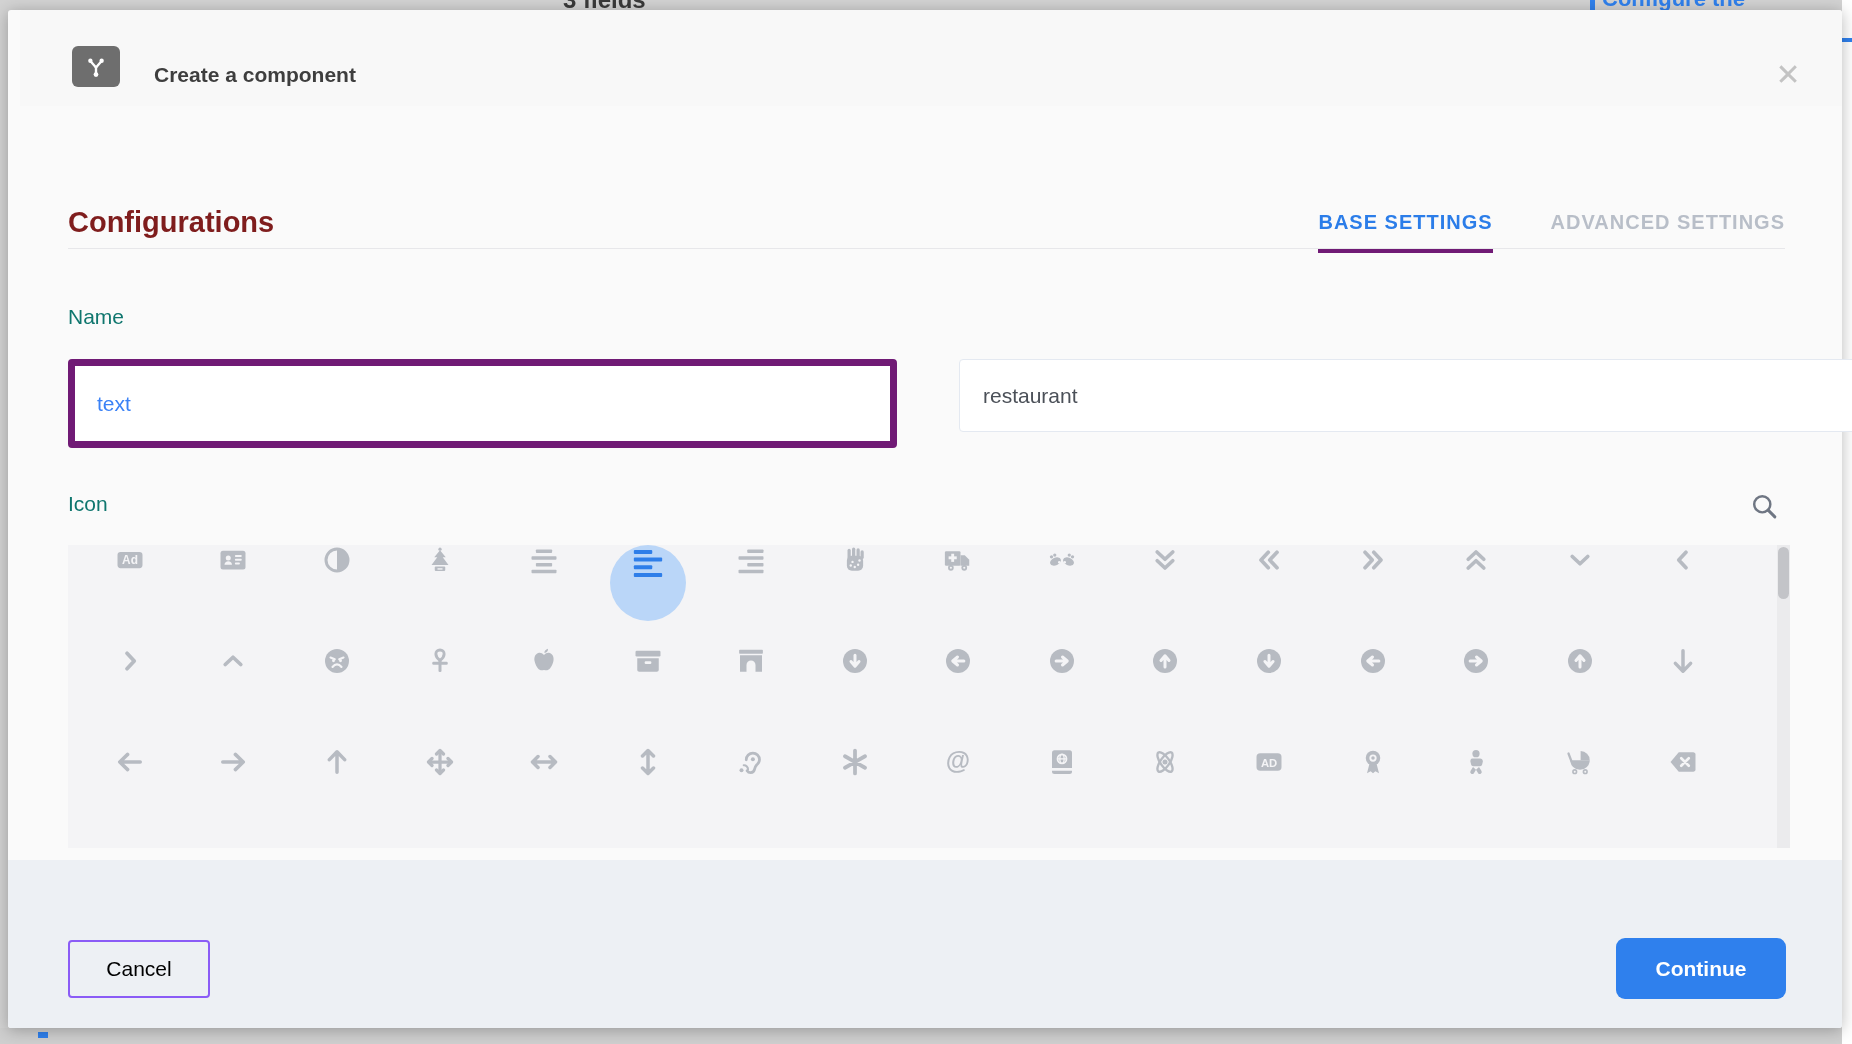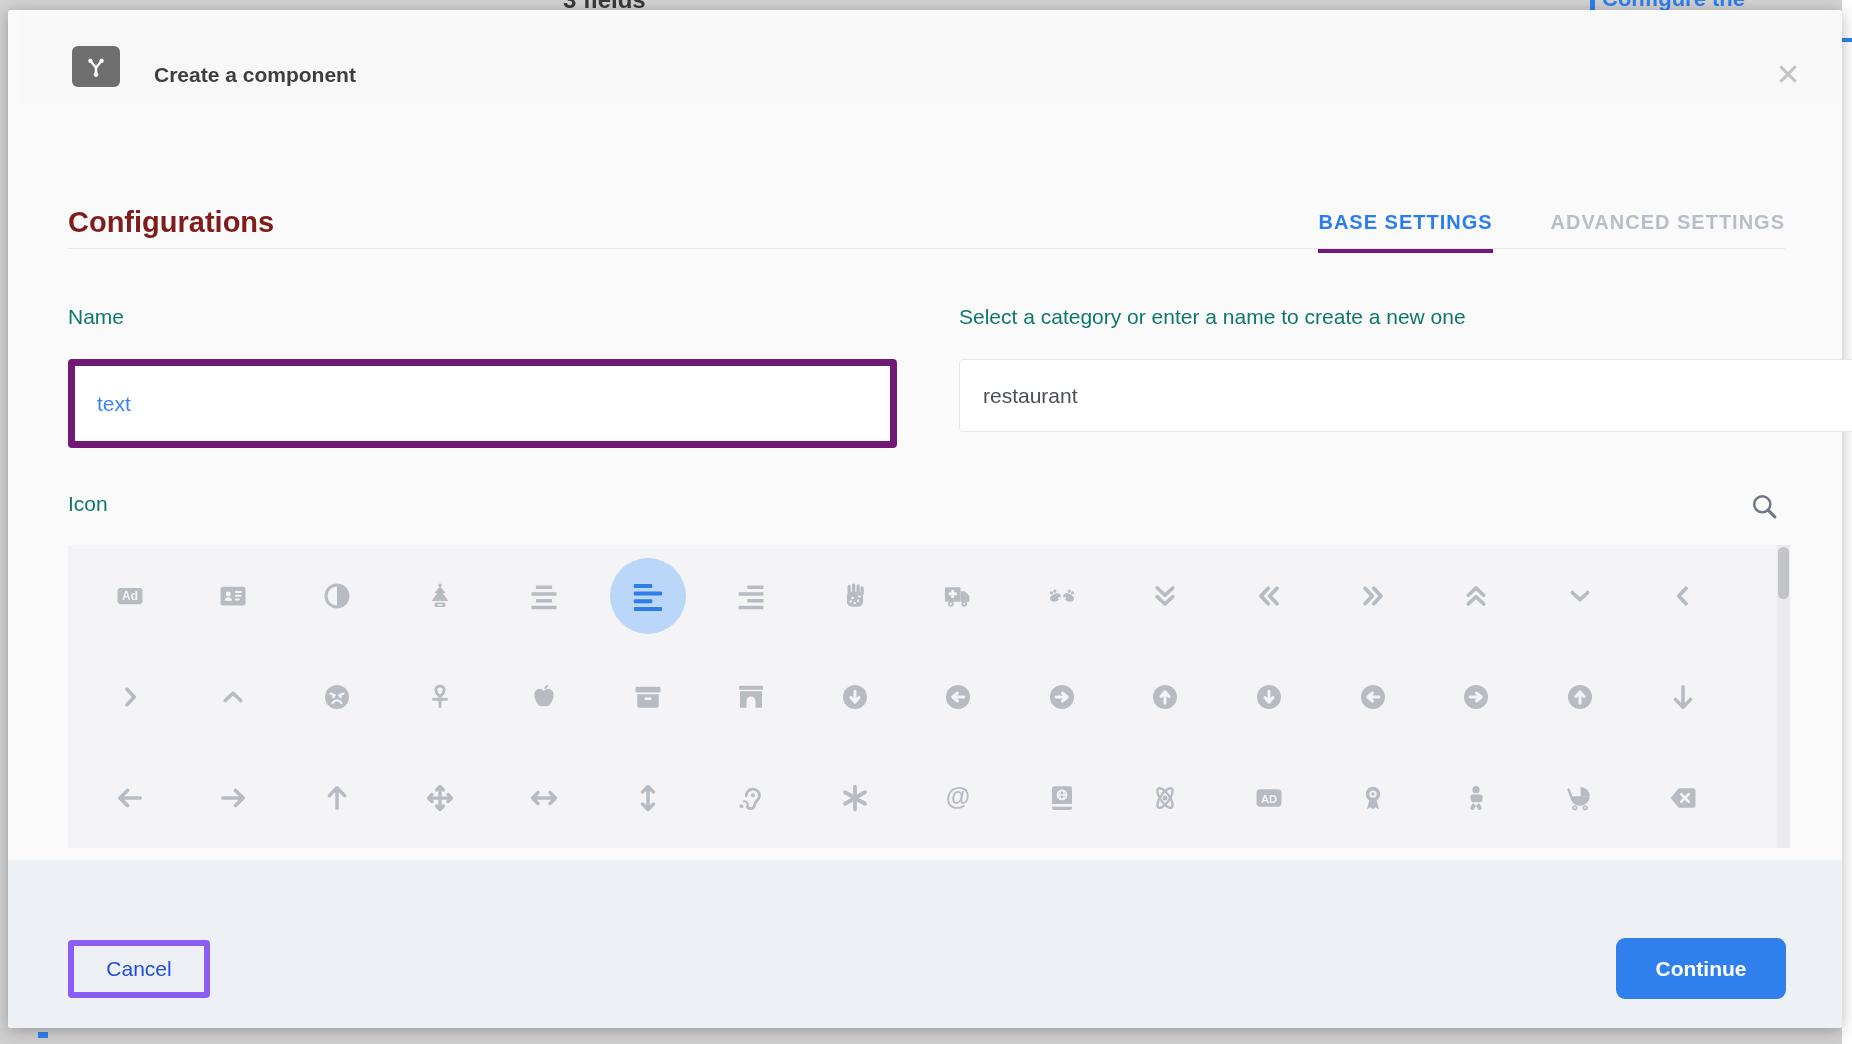--- a/index.html
+++ b/index.html
@@ -47,32 +47,32 @@
   .select-value{font-size:21px;color:#4b5058;padding-left:23px;flex:1}
   .select-clear{font-size:20px;color:#c9cdd3;padding:0 10px;cursor:pointer}
   .select-caret{width:0;height:0;border-left:8px solid transparent;border-right:8px solid transparent;
                 border-top:10px solid #8a9099;margin-right:22px;cursor:pointer}
 
   .search-btn{position:absolute;left:1737px;top:477px;width:38px;height:38px;display:flex;align-items:center;justify-content:center;cursor:pointer}
 
   .icon-grid-panel{position:absolute;left:60px;top:535px;width:1722px;height:303px;background:#f4f4f6}
   .icon-grid{position:absolute;left:0;top:0;right:13px;bottom:0;display:grid;
              grid-template-columns:repeat(16,1fr);grid-auto-rows:101px;padding:0 42px 0 10px}
-  .cell{display:flex;align-items:center;justify-content:center;position:relative;cursor:pointer;color:#b7bbc2}
+  .cell{display:flex;justify-content:center;position:relative;cursor:pointer;color:#b7bbc2}
   .cell svg{position:relative;z-index:1}
   .cell.selected{color:#2e7ee9}
   .cell.selected .halo{position:absolute;width:76px;height:76px;border-radius:50%;background:#bad6f8;z-index:0}
   .cell svg text{font-family:"Liberation Sans",sans-serif}
   .scroll-track{position:absolute;right:0;top:0;width:13px;height:100%;background:#ebebed}
   .scroll-thumb{position:absolute;left:1px;top:2px;width:11px;height:52px;background:#c3c4c8;border-radius:6px;cursor:pointer}
 
   .m-footer{position:absolute;left:0;right:0;bottom:0;top:850px;background:#edf0f4;border-radius:0 0 3px 3px}
   .btn-cancel{position:absolute;left:60px;top:80px;width:142px;height:58px;box-sizing:border-box;
-              background:transparent;border:6px solid #8b5cf6;border-radius:4px;font-family:inherit;
-              font-size:21px;color:#1d4ed8;cursor:pointer}
+              background:transparent;border:2px solid #8b5cf6;border-radius:4px;font-family:inherit;
+              font-size:21px;color:#000000;cursor:pointer}
   .btn-continue{position:absolute;right:56px;top:78px;width:170px;height:61px;box-sizing:border-box;
                 background:#2f80ed;border:none;border-radius:9px;font-family:inherit;
                 font-size:21px;font-weight:bold;color:#fff;cursor:pointer}
 </style>
 </head>
 <body>
 
 <div class="page">
 
   <div class="top-strip">
@@ -109,21 +109,20 @@
 
     <div class="tabs">
       <div class="tab active">BASE SETTINGS</div>
       <div class="tab">ADVANCED SETTINGS</div>
     </div>
     <div class="tabs-divider"></div>
 
     <div class="field-label lbl-name">Name</div>
     <input class="text-input" type="text" value="text" style="">
 
-    <div class="field-label lbl-category">Select a category or enter a name to create a new one</div>
     <div class="select-box">
       <span class="select-value">restaurant</span>
       <span class="select-clear">✕</span>
       <span class="select-caret"></span>
     </div>
 
     <div class="field-label lbl-icon">Icon</div>
     <div class="search-btn">
       <svg width="30" height="30" viewBox="0 0 26 26">
         <circle cx="11.5" cy="11.5" r="7" fill="none" stroke="#6f7683" stroke-width="2.1"></circle>

